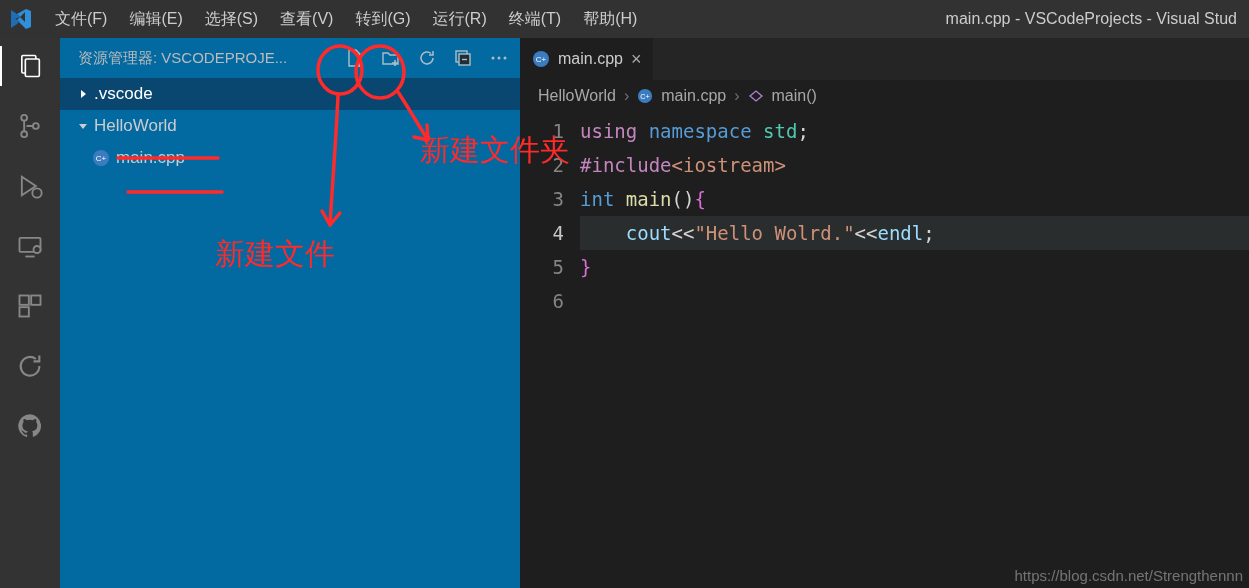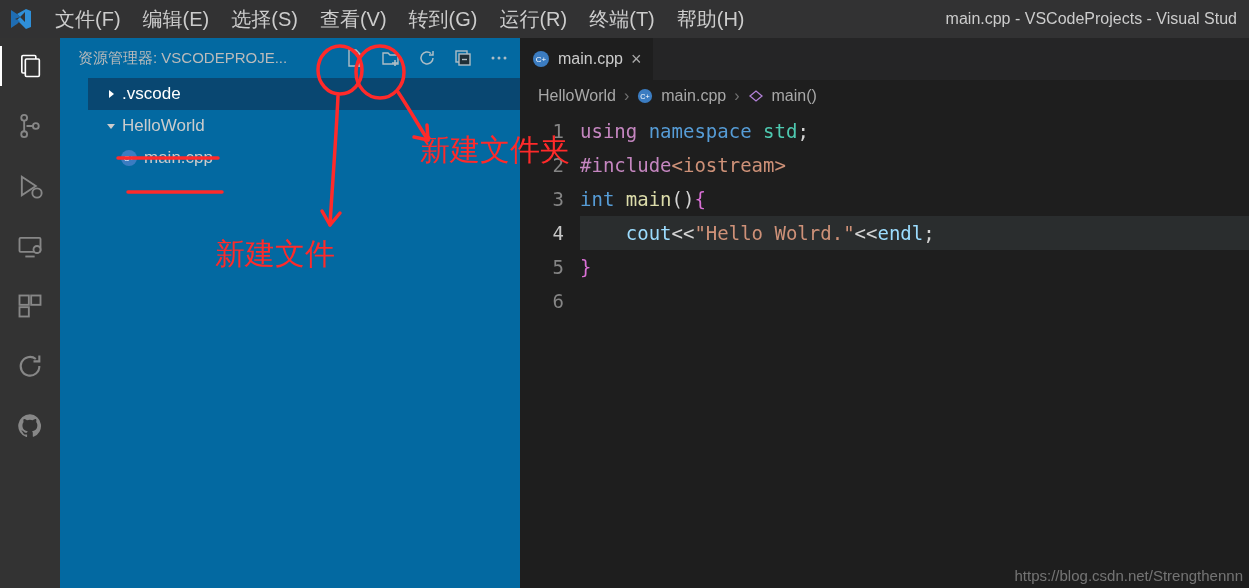--- a/index.html
+++ b/index.html
@@ -19,21 +19,21 @@
   padding: 0 8px;
 }
 .titlebar .logo {
   width: 26px; height: 26px;
   margin-right: 10px;
   display: flex; align-items: center; justify-content: center;
 }
 .titlebar .menu-item {
   color: #ccc;
   padding: 0 11px;
-  font-size: 20px;
+  font-size: 16px;
   cursor: default;
 }
 .titlebar .app-title {
   margin-left: auto;
   color: #ccc;
   font-size: 16px;
   padding-right: 4px;
   white-space: nowrap;
   padding-left: 48px;
 }
@@ -94,21 +94,20 @@
   gap: 14px;
 }
 .sidebar-header .act {
   width: 22px; height: 22px;
   display: flex; align-items: center; justify-content: center;
   opacity: 0.85;
   cursor: pointer;
 }
 .tree {
   flex: 1;
-  margin-left: 28px;
 }
 .tree-item {
   height: 32px;
   display: flex;
   align-items: center;
   padding-left: 16px;
   font-size: 17px;
   cursor: pointer;
 }
 .tree-item.selected {

